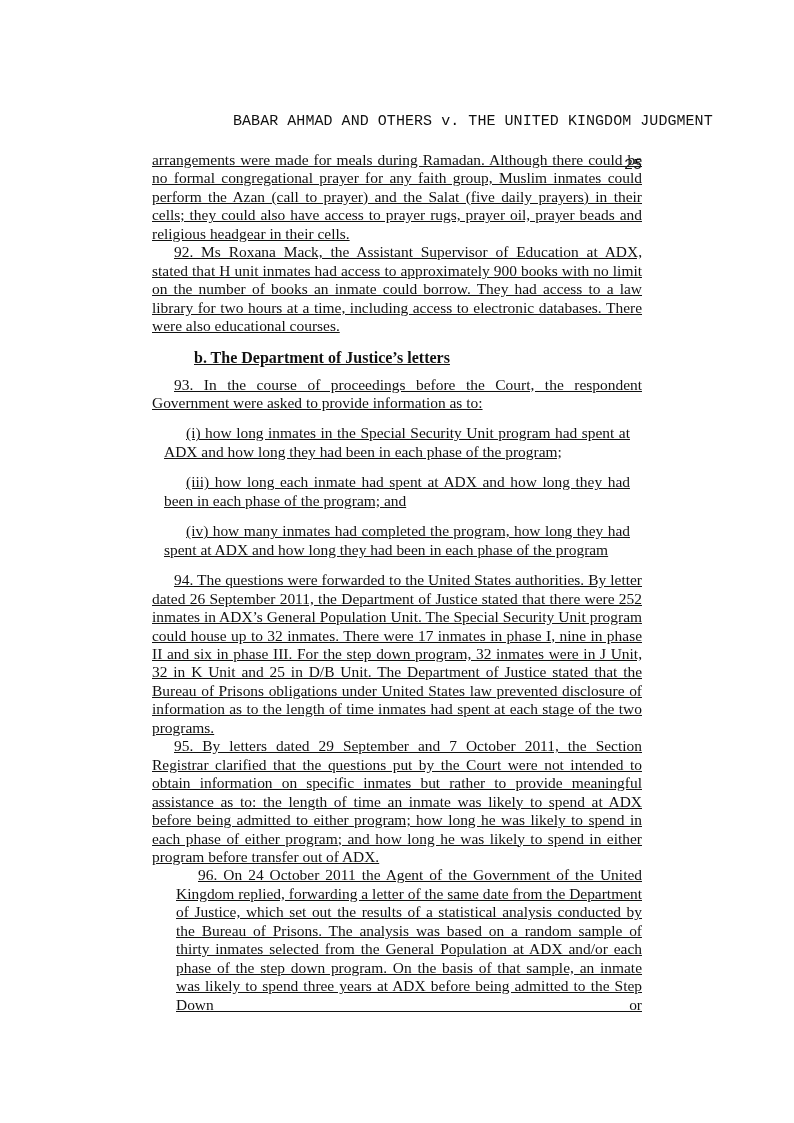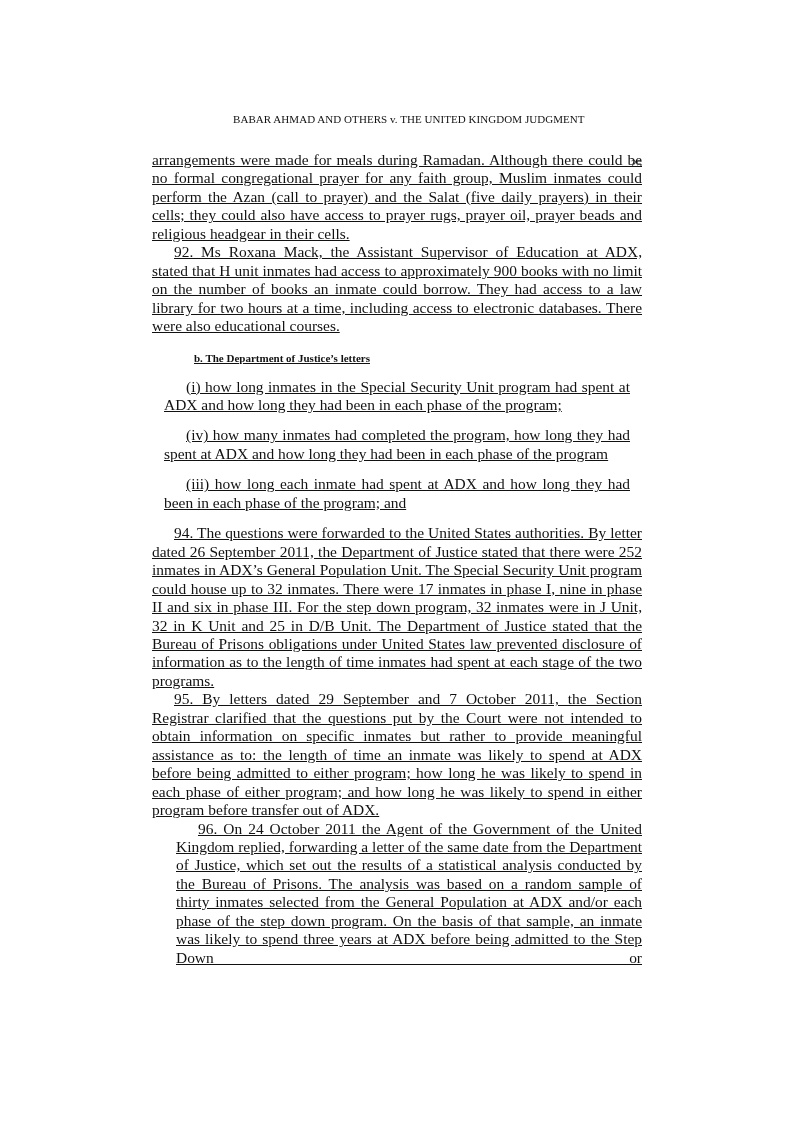--- a/index.html
+++ b/index.html
@@ -1,47 +1,48 @@
 <!DOCTYPE html>
 <html><head>
 <meta charset="utf-8">
 <style>
   html, body { margin: 0; padding: 0; background: #ffffff; }
   body { width: 794px; height: 1123px; position: relative; overflow: hidden; }
   .page { position: absolute; left: 152px; top: 0; width: 490px; color: #111111;
           font-family: "Liberation Serif", "DejaVu Serif", serif; }
   .running-header { position: absolute; top: 113px; left: 0; width: 490px; height: 16px;
-                    font-size: 11px; letter-spacing: 0.05px; }
+                    font-size: 15px; letter-spacing: 0.05px; font-family: Liberation Mono, monospace; }
   .running-header .title { position: absolute; left: 81px; top: 0; white-space: nowrap; }
   .running-header .pageno { position: absolute; right: 0; top: 0; margin-top: 44px; }
   .body { position: absolute; top: 151px; left: 0; width: 490px;
           font-size: 15.45px; line-height: 18.45px; text-decoration: underline; }
   .para { margin: 0; text-align: justify; text-indent: 0; }
   .para.indent { text-indent: 22px; }
   .para.last-justify { text-align-last: justify; margin-left: 24px; }
   .list-item { margin: 12px; text-align: justify; text-indent: 22px; }
-  .subheading { margin: 14px 0 10px 42px; font-weight: bold; font-size: 11px; line-height: 16px; }
+  .subheading { margin: 14px 0 10px 42px; font-weight: bold; font-size: 16px; line-height: 16px; }
 </style>
 </head>
 <body>
 
 <div class="page">
 
   <div class="running-header">
     <span class="title">BABAR AHMAD AND OTHERS v. THE UNITED KINGDOM JUDGMENT</span>
     <span class="pageno">25</span>
   </div>
 
   <div class="body">
     <p class="para">arrangements were made for meals during Ramadan. Although there could be no formal congregational prayer for any faith group, Muslim inmates could perform the Azan (call to prayer) and the Salat (five daily prayers) in their cells; they could also have access to prayer rugs, prayer oil, prayer beads and religious headgear in their cells.</p>
     <p class="para indent">92. Ms Roxana Mack, the Assistant Supervisor of Education at ADX, stated that H unit inmates had access to approximately 900 books with no limit on the number of books an inmate could borrow. They had access to a law library for two hours at a time, including access to electronic databases. There were also educational courses.</p>
 
     <div class="subheading">b.  The Department of Justice’s letters</div>
 
+    <p class="para indent">93. In the course of proceedings before the Court, the respondent Government were asked to provide information as to:</p>
     <p class="list-item"> (i)  how long inmates in the Special Security Unit program had spent at ADX and how long they had been in each phase of the program;</p>
+    <p class="list-item">(iii)  how long each inmate had spent at ADX and how long they had been in each phase of the program; and</p>
     <p class="list-item">(iv)  how many inmates had completed the program, how long they had spent at ADX and how long they had been in each phase of the program</p>
-    <p class="list-item">(iii)  how long each inmate had spent at ADX and how long they had been in each phase of the program; and</p>
 
     <p class="para indent">94. The questions were forwarded to the United States authorities. By letter dated 26 September 2011, the Department of Justice stated that there were 252 inmates in ADX’s General Population Unit. The Special Security Unit program could house up to 32 inmates. There were 17 inmates in phase I, nine in phase II and six in phase III. For the step down program, 32 inmates were in J Unit, 32 in K Unit and 25 in D/B Unit. The Department of Justice stated that the Bureau of Prisons obligations under United States law prevented disclosure of information as to the length of time inmates had spent at each stage of the two programs.</p>
     <p class="para indent">95. By letters dated 29 September and 7 October 2011, the Section Registrar clarified that the questions put by the Court were not intended to obtain information on specific inmates but rather to provide meaningful assistance as to: the length of time an inmate was likely to spend at ADX before being admitted to either program; how long he was likely to spend in each phase of either program; and how long he was likely to spend in either program before transfer out of ADX.</p>
     <p class="para indent last-justify">96. On 24 October 2011 the Agent of the Government of the United Kingdom replied, forwarding a letter of the same date from the Department of Justice, which set out the results of a statistical analysis conducted by the Bureau of Prisons. The analysis was based on a random sample of thirty inmates selected from the General Population at ADX and/or each phase of the step down program. On the basis of that sample, an inmate was likely to spend three years at ADX before being admitted to the Step Down or</p>
   </div>
 </div>
 
 </body></html>

